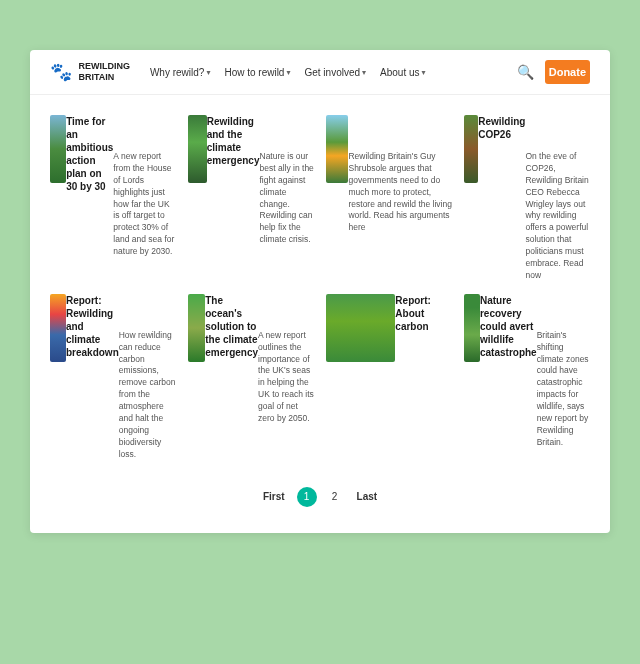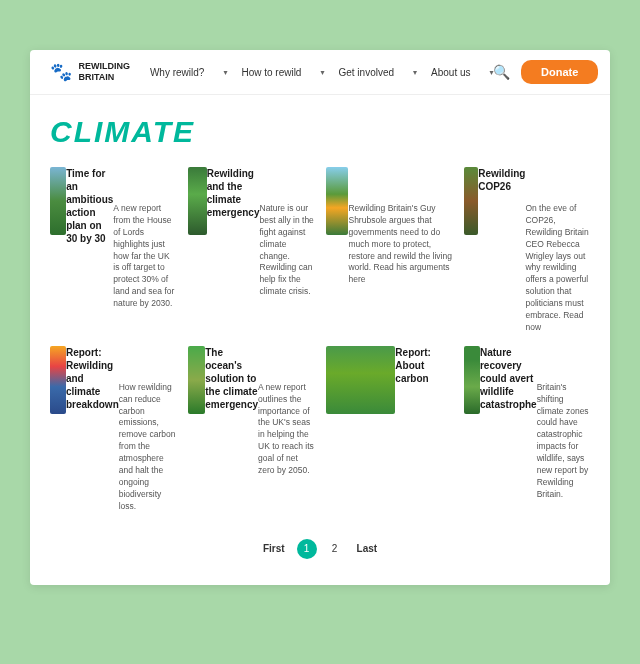--- a/index.html
+++ b/index.html
@@ -57,45 +57,45 @@
       margin-left: 20px;
       flex: 1;
     }
     .nav-link {
       font-size: 10px;
       color: #333;
       cursor: pointer;
       white-space: nowrap;
       display: flex;
       align-items: center;
-      gap: 19px;
+      gap: 2px;
       justify-content: center;
     }
     .nav-link .chevron {
       font-size: 8px;
       color: #666;
     }
     .nav-actions {
       display: flex;
       align-items: center;
       gap: 10px;
     }
     .nav-search-icon {
       font-size: 14px;
       color: #555;
       cursor: pointer;
     }
     .donate-btn {
       background: #f47c20;
       color: #fff;
       border: none;
-      padding: 6px 20px;
+      padding: 6px 4px;
       font-size: 11px;
       font-weight: bold;
-      border-radius: 10px;
+      border-radius: 3px;
       cursor: pointer;
     }
     
     .content {
       padding: 20px 20px 10px;
     }
     .page-title {
       font-size: 30px;
       font-weight: 900;
       color: #00b89c;
@@ -209,21 +209,20 @@
           <span class="chevron">▾</span>
         </span>
       </div>
       <div class="nav-actions">
         <span class="nav-search-icon">🔍</span>
         <button class="donate-btn">Donate</button>
       </div>
     </nav>
 
     <div class="content">
-      <h1 class="page-title">CLIMATE</h1>
 
       <div class="articles-grid">
 
         <div class="article-card">
           <div class="article-img img-green-hills"></div>
           <div class="article-title">Time for an ambitious action plan on 30 by 30</div>
           <div class="article-desc">A new report from the House of Lords highlights just how far the UK is off target to protect 30% of land and sea for nature by 2030.</div>
         </div>
 
         <div class="article-card">

